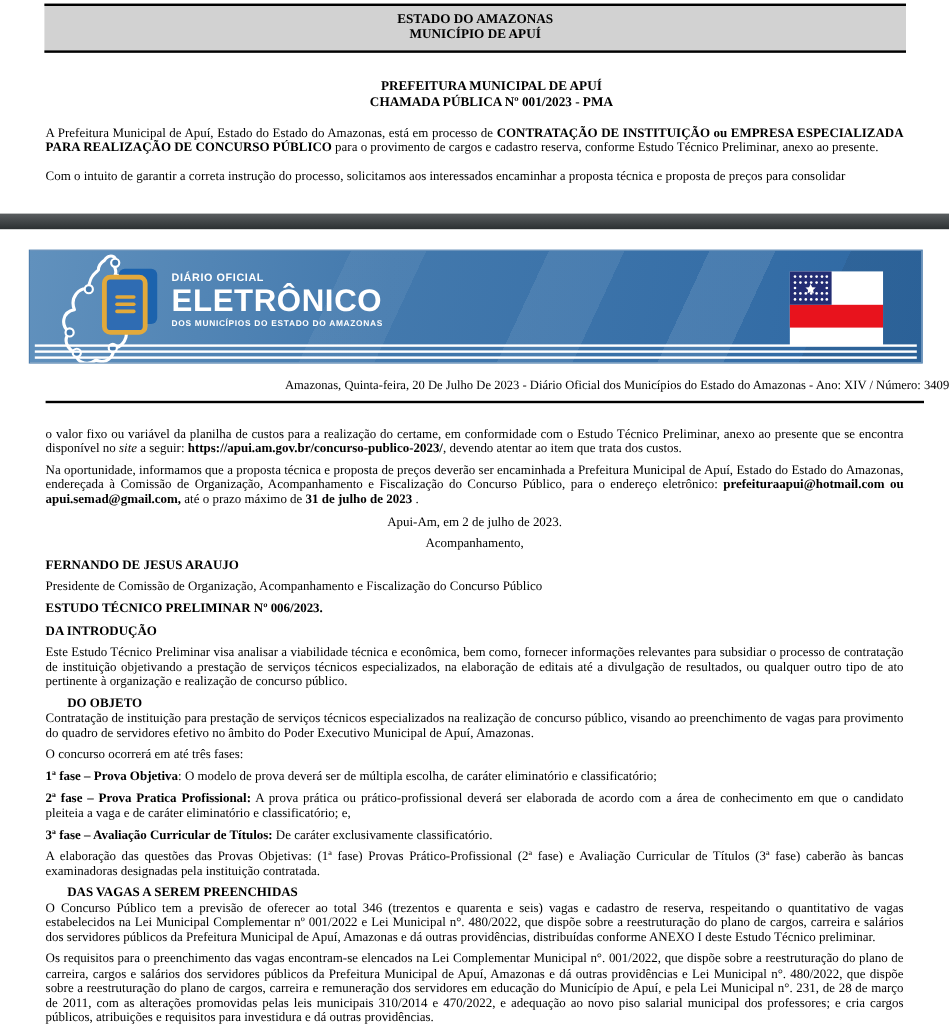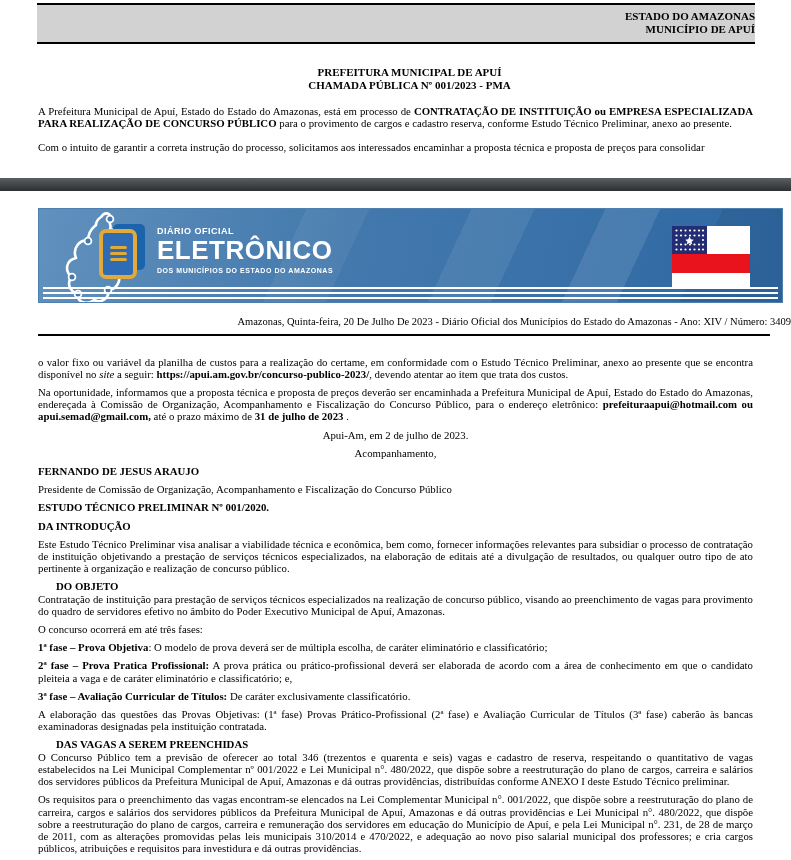--- a/index.html
+++ b/index.html
@@ -6,21 +6,21 @@
   html,body { margin:0; padding:0; background:#ffffff; }
   body { width:791px; height:860px; font-family:"Liberation Serif", serif; color:#000; }
   .page { position:relative; width:791px; height:860px; overflow:hidden; background:#fff; }
 
   
   .state-box {
     margin:3px 36px 0 37px;
     background:#d2d2d2;
     border-top:2px solid #000;
     border-bottom:2px solid #000;
-    text-align:right;
+    text-align:center;
     padding:5px 0 6px;
     font-weight:bold;
     font-size:11px;
     line-height:13px;
   }
   .doc-title-block {
     margin-top:22px;
     text-align:center;
     font-weight:bold;
     font-size:11px;
@@ -41,21 +41,21 @@
   .dark-bar {
     margin-top:24px;
     height:13px;
     width:791px;
     background:linear-gradient(#5a5e60, #2c3032);
   }
 
   
   .banner {
     position:relative;
-    margin:17px 24px 0 38px;
+    margin:17px 24px 0 24px;
     width:745px;
     height:95px;
     overflow:hidden;
     background:linear-gradient(100deg, #6191bd 0%, #4379ad 40%, #2e68a3 100%);
     border:1px solid #4f7fae;
   }
   .banner::before {
     content:"";
     position:absolute; inset:0;
     background:linear-gradient(115deg,
@@ -192,21 +192,21 @@
     <p class="p"><span>o valor fixo ou variável da planilha de custos para a realização do certame, em conformidade com o Estudo Técnico Preliminar, anexo ao presente que se encontra disponível no </span><span class="i">site</span><span> a seguir: </span><span class="link">https://apui.am.gov.br/concurso-publico-2023/</span><span>, devendo atentar ao item que trata dos custos.</span></p>
 
     <p class="p"><span>Na oportunidade, informamos que a proposta técnica e proposta de preços deverão ser encaminhada a Prefeitura Municipal de Apuí, Estado do Estado do Amazonas, endereçada à Comissão de Organização, Acompanhamento e Fiscalização do Concurso Público, para o endereço eletrônico: </span><span class="b">prefeituraapui@hotmail.com ou apui.semad@gmail.com,</span><span> até o prazo máximo de </span><span class="b">31 de julho de 2023</span><span> .</span></p>
 
     <p class="p center">Apui-Am, em 2 de julho de 2023.</p>
     <p class="p center">Acompanhamento,</p>
 
     <p class="p b">FERNANDO DE JESUS ARAUJO</p>
     <p class="p">Presidente de Comissão de Organização, Acompanhamento e Fiscalização do Concurso Público</p>
 
-    <p class="p b">ESTUDO TÉCNICO PRELIMINAR Nº 001/2020.</p>
+    <p class="p b">ESTUDO TÉCNICO PRELIMINAR Nº 006/2023.</p>
     <p class="p b">DA INTRODUÇÃO</p>
     <p class="p">Este Estudo Técnico Preliminar visa analisar a viabilidade técnica e econômica, bem como, fornecer informações relevantes para subsidiar o processo de contratação de instituição objetivando a prestação de serviços técnicos especializados, na elaboração de editais até a divulgação de resultados, ou qualquer outro tipo de ato pertinente à organização e realização de concurso público.</p>
 
     <p class="h-ind no-gap">DO OBJETO</p>
     <p class="p">Contratação de instituição para prestação de serviços técnicos especializados na realização de concurso público, visando ao preenchimento de vagas para provimento do quadro de servidores efetivo no âmbito do Poder Executivo Municipal de Apuí, Amazonas.</p>
 
     <p class="p">O concurso ocorrerá em até três fases:</p>
     <p class="p"><span class="b">1ª fase – Prova Objetiva</span><span>:  O modelo de prova deverá ser de múltipla escolha, de caráter eliminatório e classificatório;</span></p>
     <p class="p"><span class="b">2ª fase – Prova Pratica Profissional:</span><span>  A prova prática ou prático-profissional deverá ser elaborada de acordo com a área de conhecimento em que o candidato pleiteia a vaga e de caráter eliminatório e classificatório; e,</span></p>
     <p class="p"><span class="b">3ª fase – Avaliação Curricular de Títulos:</span><span>  De caráter exclusivamente classificatório.</span></p>

